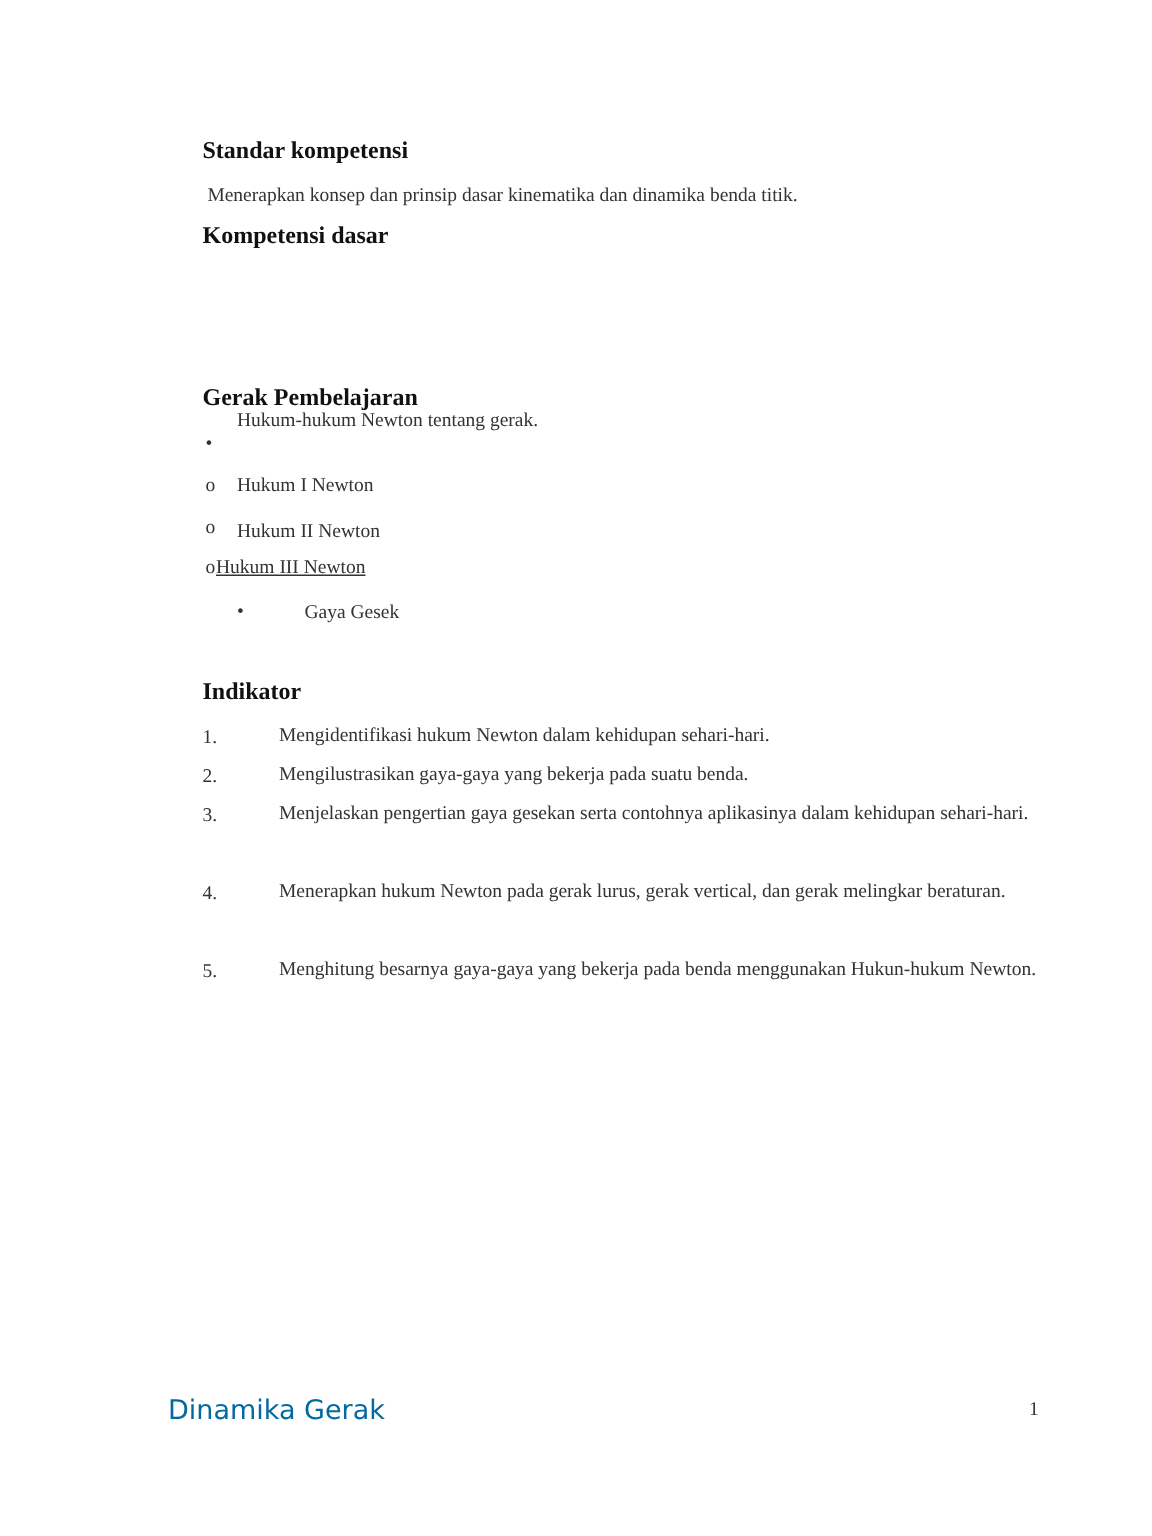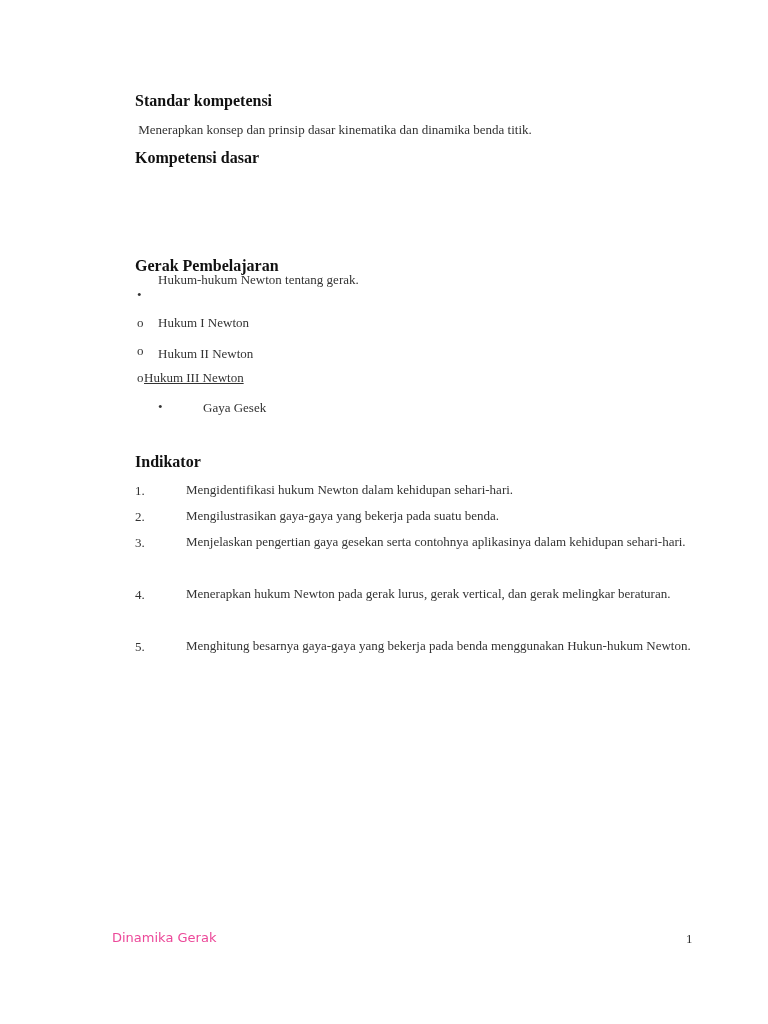--- a/index.html
+++ b/index.html
@@ -12,21 +12,21 @@
     position: absolute; margin: 0; font-size: 16px; font-weight: bold; color: #111;
     left: 135px;
   }
   .p { position: absolute; margin: 0; font-size: 13px; line-height: 26px; color: #333; }
   .just { text-align: justify; text-align-last: left; }
   .bullet { position: absolute; font-size: 13px; color: #333; }
   .item { position: absolute; font-size: 13px; color: #333; }
   .num { position: absolute; font-size: 13px; color: #333; left: 135px; }
   .ind { position: absolute; left: 158px; width: 536px; font-size: 13px; line-height: 26px; color: #333; text-align: justify; margin-left: 28px; }
   .ind.multi { text-align-last: left; }
-  .footer-left { position: absolute; left: 112px; top: 930px; font-family: "DejaVu Sans", sans-serif; font-size: 13px; color: #ec4899; }
+  .footer-left { position: absolute; left: 112px; top: 930px; font-family: "DejaVu Sans", sans-serif; font-size: 18px; color: #0369a1; }
   .footer-right { position: absolute; left: 686px; top: 931px; font-size: 13px; color: #333; }
 </style>
 </head>
 <body>
 
 <div class="page">
 
   <h2 style="top:92px;">Standar kompetensi</h2>
   <p class="p" style="left:135px; top:117px; white-space:pre;"> Menerapkan konsep dan prinsip dasar kinematika dan dinamika benda titik.</p>
 

